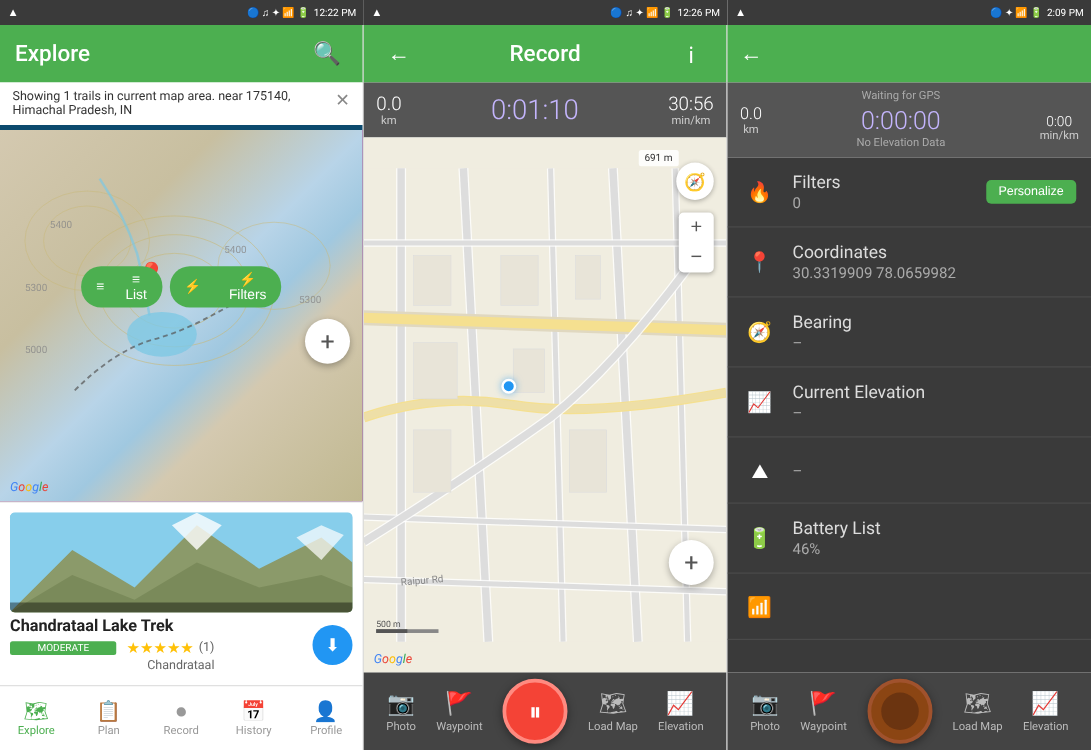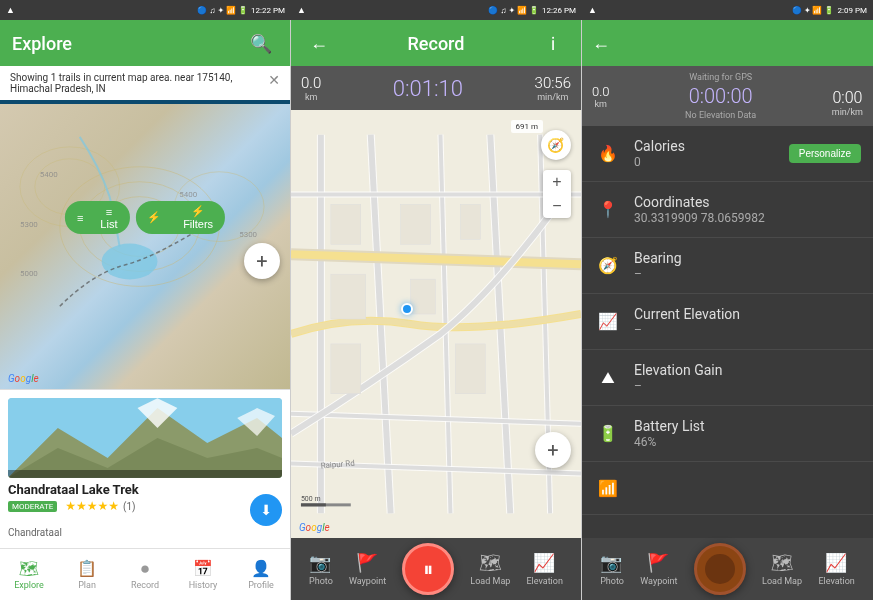--- a/index.html
+++ b/index.html
@@ -143,32 +143,33 @@
       left: 0;
       right: 0;
       background: rgba(0,0,0,0.4);
       padding: 4px 8px;
     }
     .trail-badge {
       display: inline-block;
       background: #4caf50;
       color: white;
       font-size: 8px;
-      padding: 1px 4px;
+      padding: 1px 22px;
       border-radius: 2px;
       margin-right: 4px;
     }
     .trail-stars {
       color: #ffc107;
       font-size: 12px;
     }
     .trail-subtitle {
       font-size: 10px;
       color: #666;
-      margin-top: 14px;
+      margin-top: 2px;
+      text-align: right;
     }
 
     .explore-fab {
       position: absolute;
       bottom: 110px;
       right: 10px;
       width: 36px;
       height: 36px;
       background: white;
       border-radius: 50%;
@@ -725,31 +726,31 @@
         <div class="stat-block">
           <div class="stat-value" style="font-size:13px;">0.0</div>
           <div class="stat-label">km</div>
         </div>
         <div style="text-align:center; flex:1;">
           <div style="font-size:9px; color:#aaa; margin-bottom:2px;">Waiting for GPS</div>
           <div class="stat-value timer" style="font-size:20px;">0:00:00</div>
           <div style="font-size:9px; color:#aaa; margin-top:2px;">No Elevation Data</div>
         </div>
         <div class="stat-block">
-          <div class="stat-value" style="font-size:16px;margin-top:12px;">0:00</div>
+          <div class="stat-value" style="font-size:11px;margin-top:12px;">0:00</div>
           <div class="stat-label">min/km</div>
         </div>
       </div>
 
       <div class="recorder-info-list">
 
         <div class="info-item">
           <span class="info-icon">🔥</span>
           <div class="info-content">
-            <div class="info-label">Calories</div>
+            <div class="info-label">Filters</div>
             <div class="info-value">0</div>
           </div>
           <button class="info-action">Personalize</button>
         </div>
 
         <div class="info-item">
           <span class="info-icon">📍</span>
           <div class="info-content">
             <div class="info-label">Coordinates</div>
             <div class="info-value">30.3319909 78.0659982</div>
@@ -768,21 +769,20 @@
           <span class="info-icon">📈</span>
           <div class="info-content">
             <div class="info-label">Current Elevation</div>
             <div class="info-value">–</div>
           </div>
         </div>
 
         <div class="info-item">
           <span class="info-icon">⛰</span>
           <div class="info-content">
-            <div class="info-label">Elevation Gain</div>
             <div class="info-value">–</div>
           </div>
         </div>
 
         <div class="info-item">
           <span class="info-icon">🔋</span>
           <div class="info-content">
             <div class="info-label">Battery List</div>
             <div class="info-value">46%</div>
           </div>

